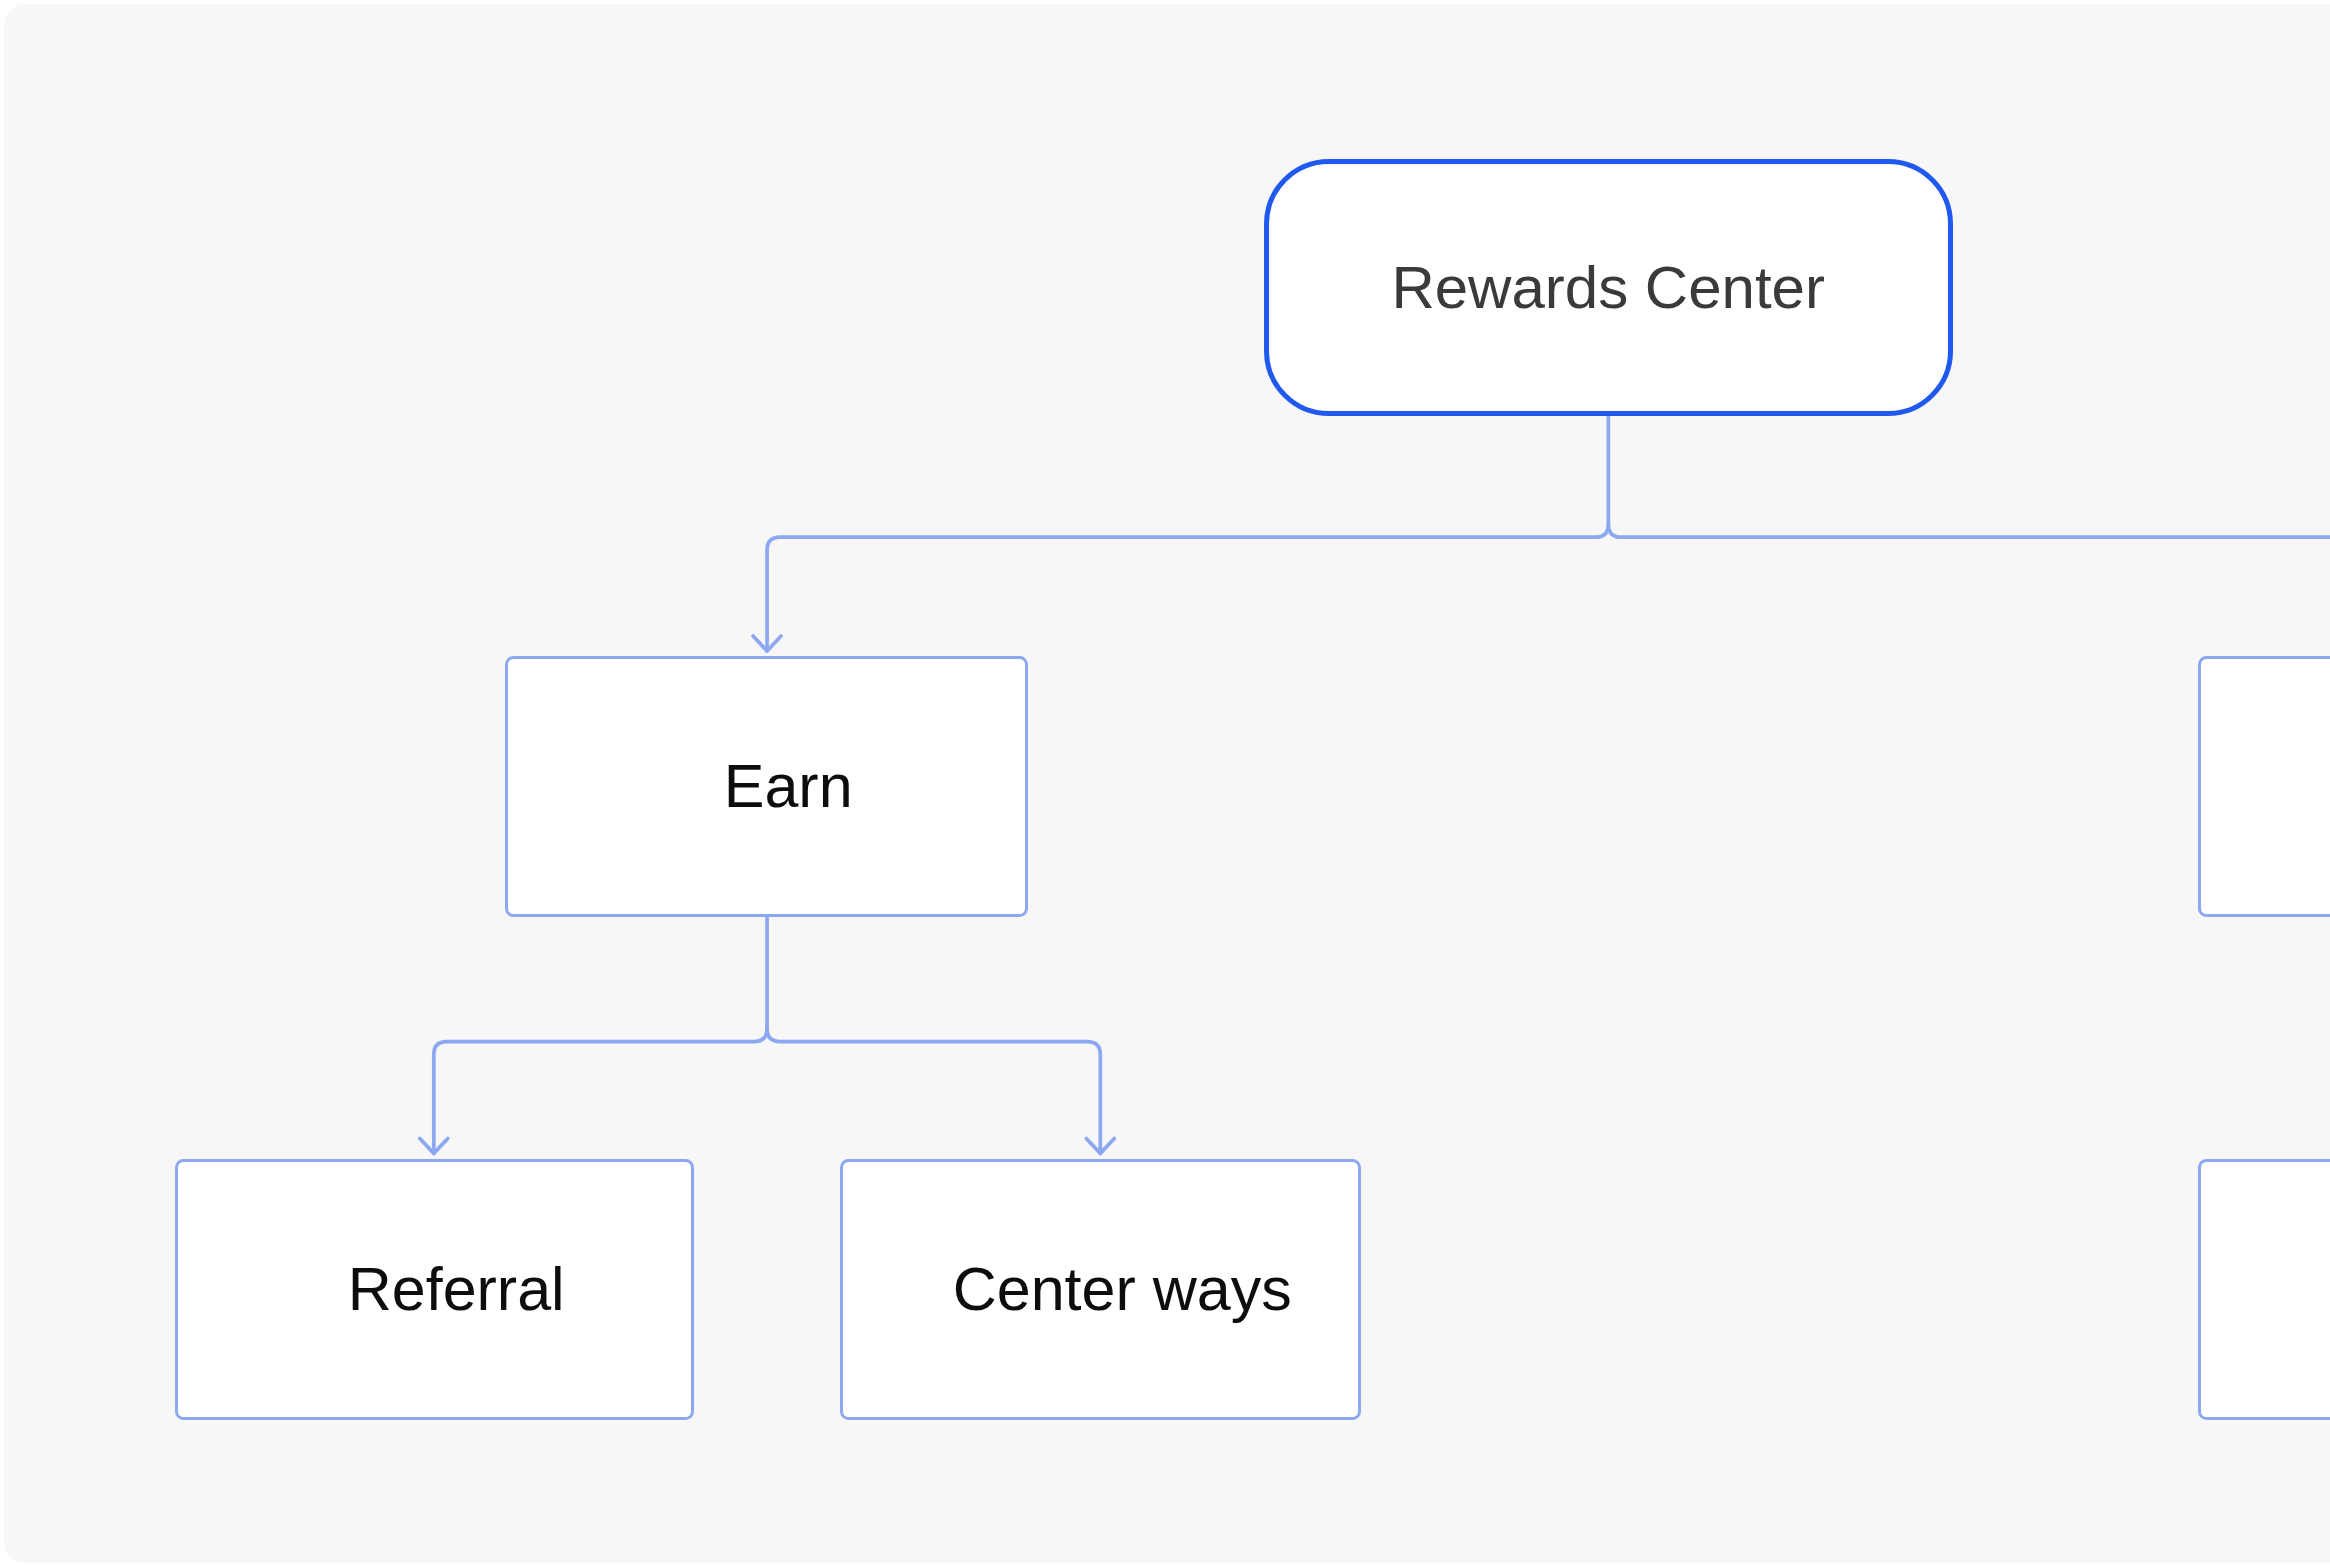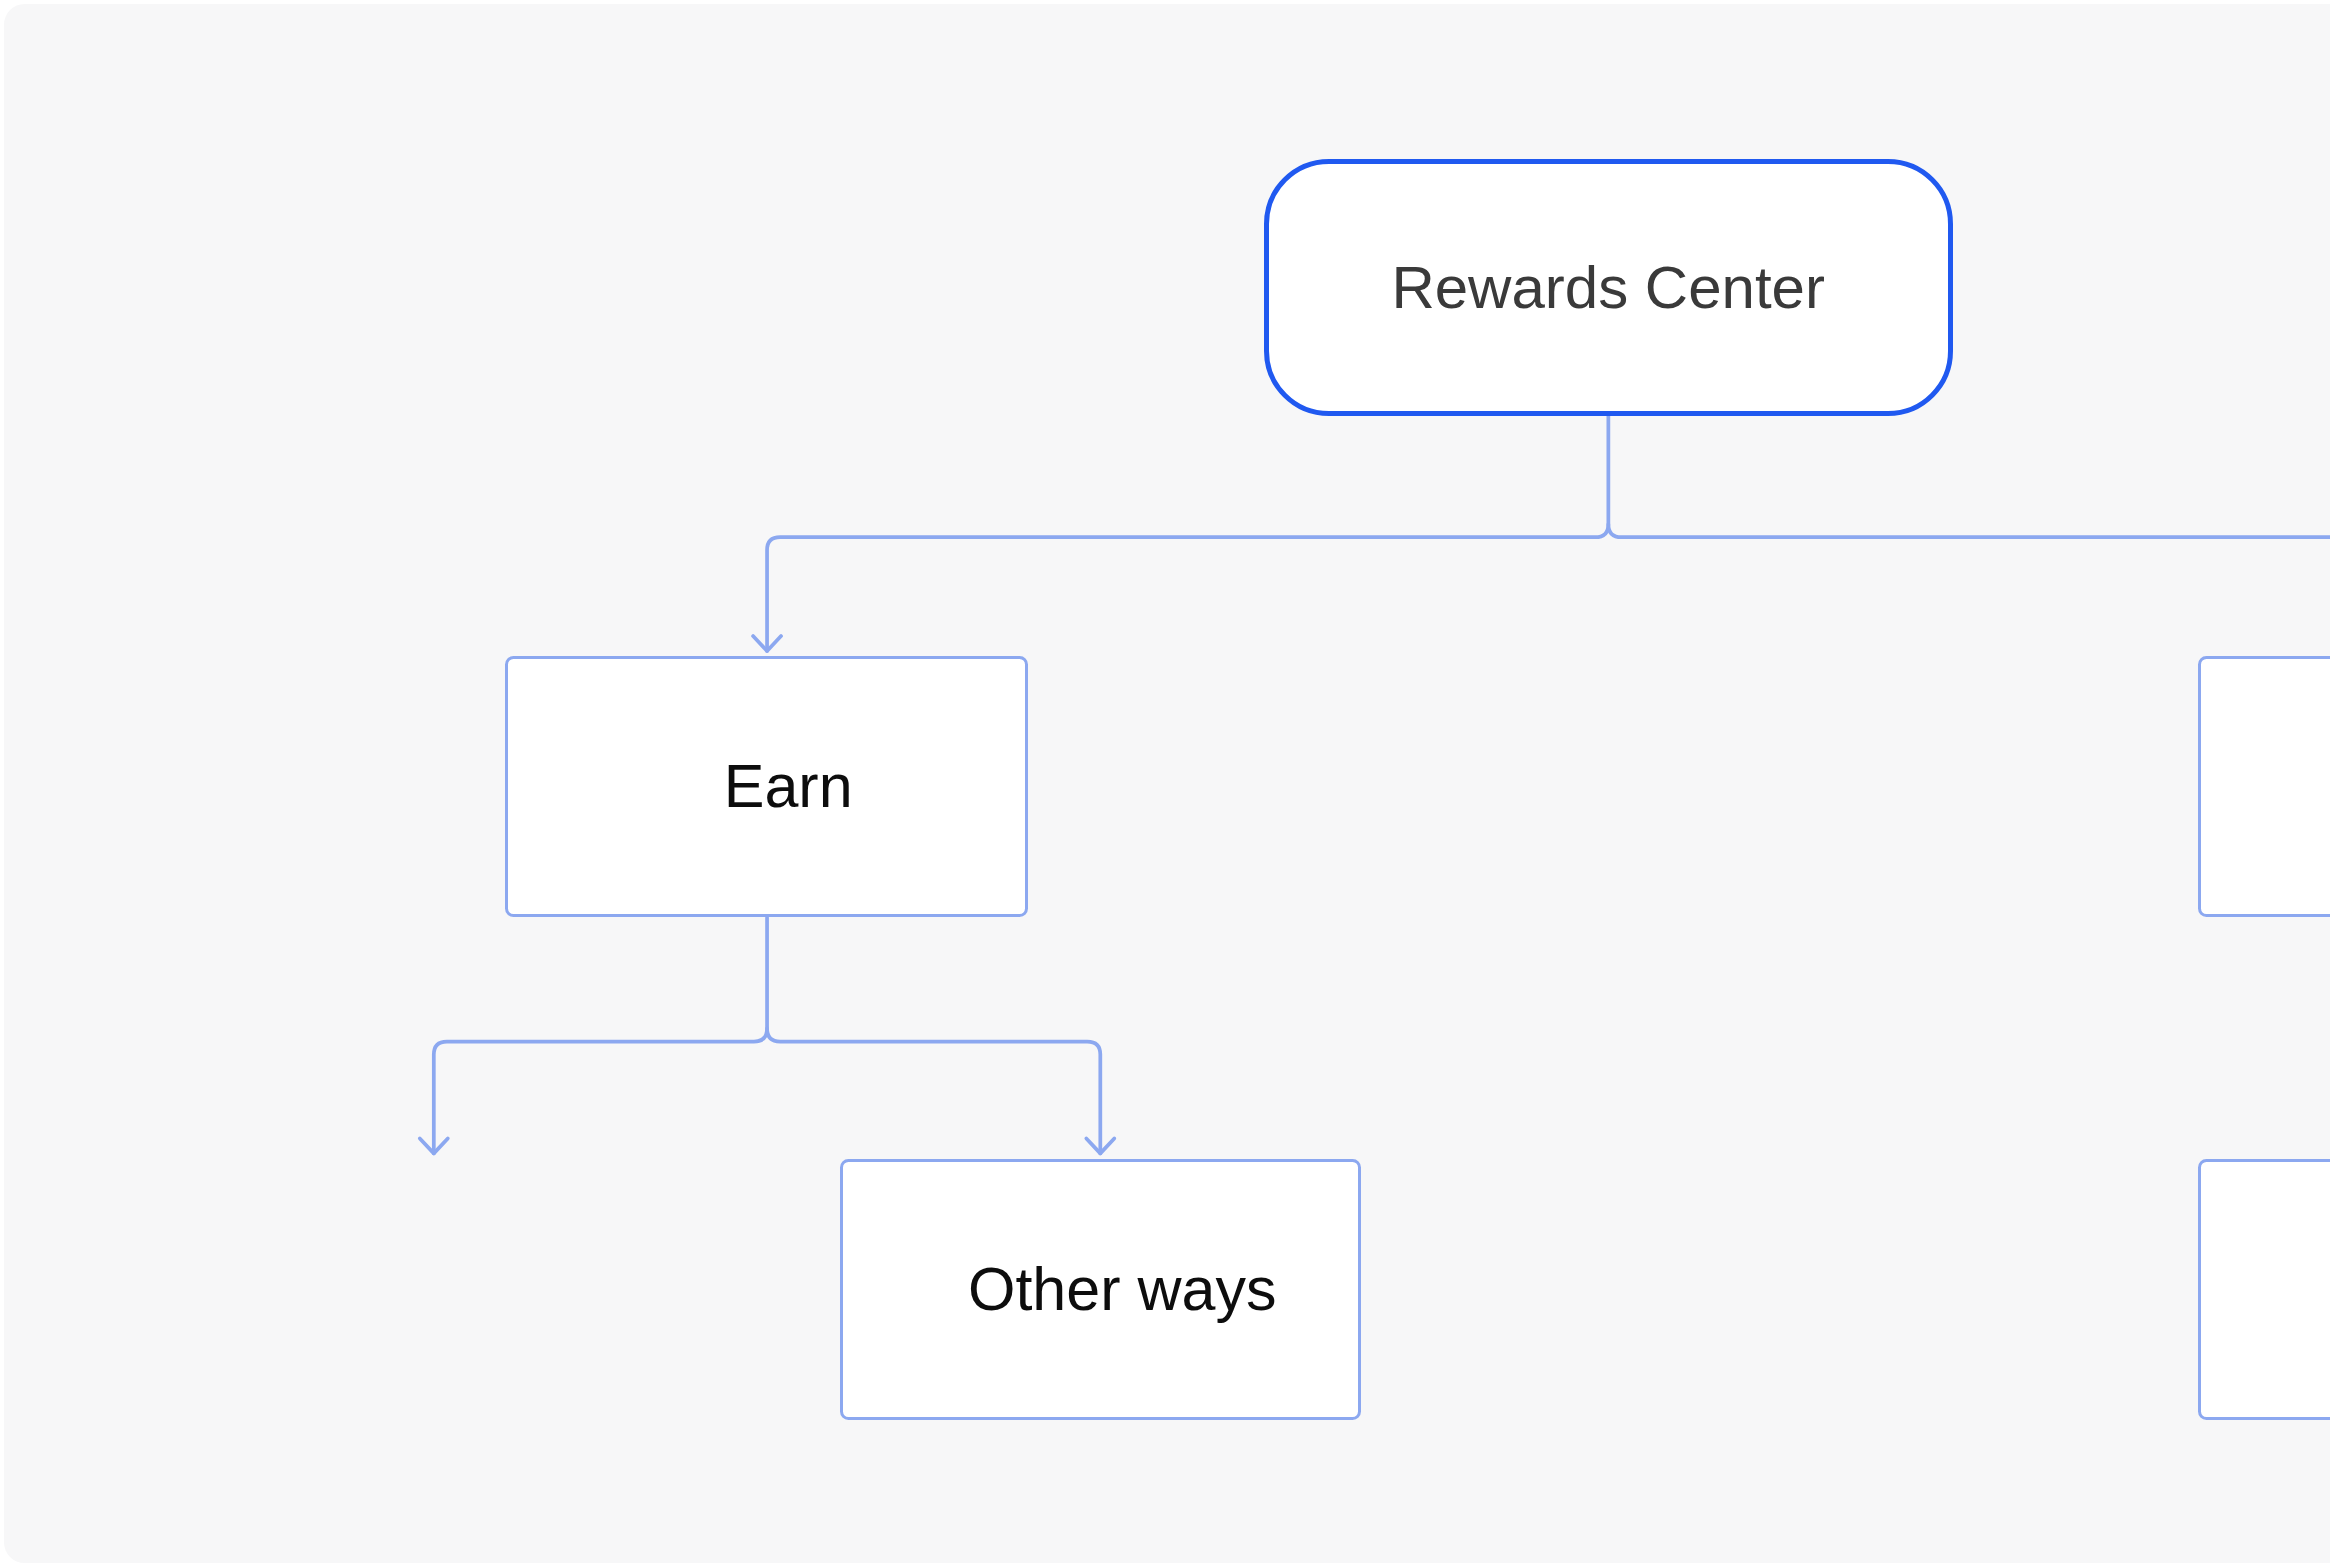--- a/index.html
+++ b/index.html
@@ -98,23 +98,26 @@
     </div>
 
     <div class="node node-branch node-earn">
       <span class="node-label">Earn</span>
     </div>
 
     <div class="node node-branch node-rewards">
       
     </div>
 
+    <div class="node node-branch node-referral">
+      <span class="node-label">Referral</span>
+    </div>
 
     <div class="node node-branch node-otherways">
-      <span class="node-label">Other ways</span>
+      <span class="node-label">Center ways</span>
     </div>
 
     <div class="node node-branch node-cards">
       
     </div>
 
   </div>
 </div>
 
 

